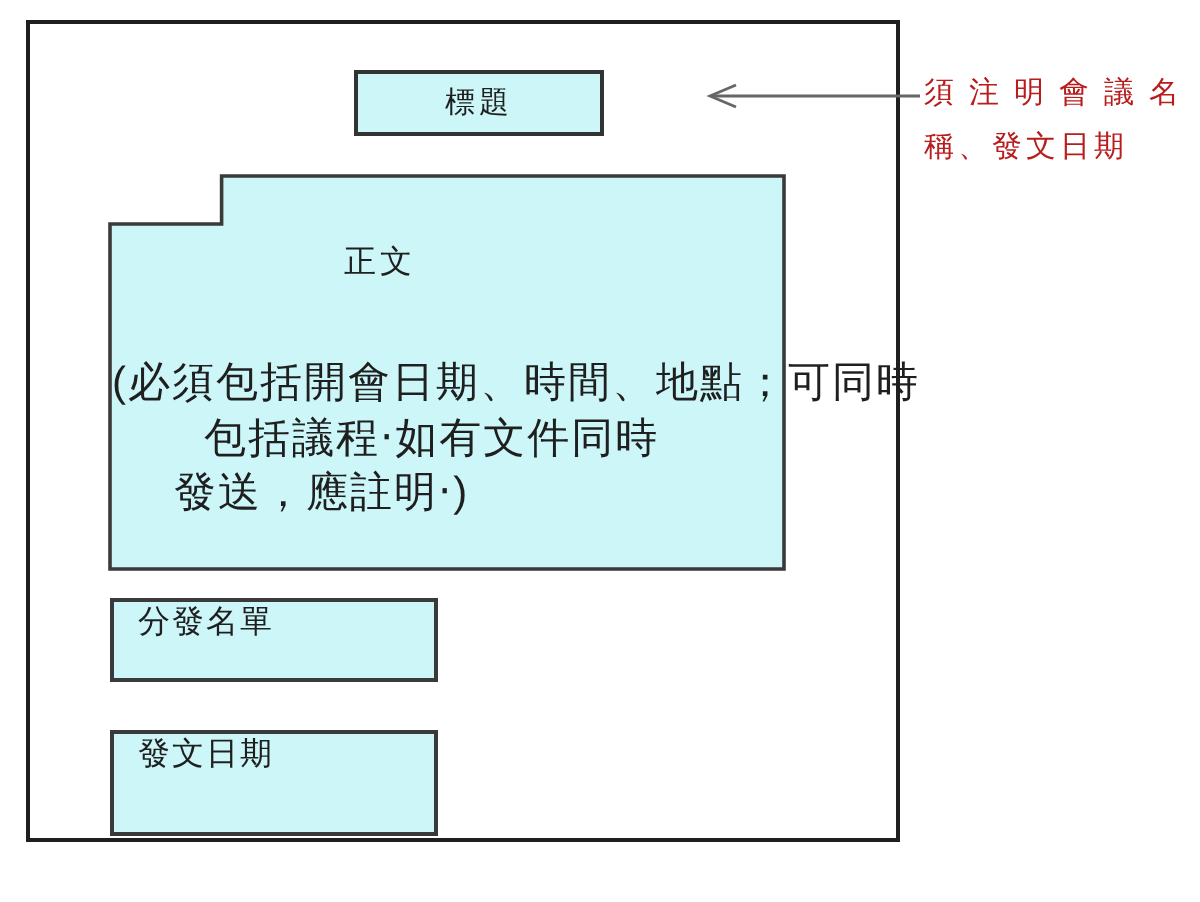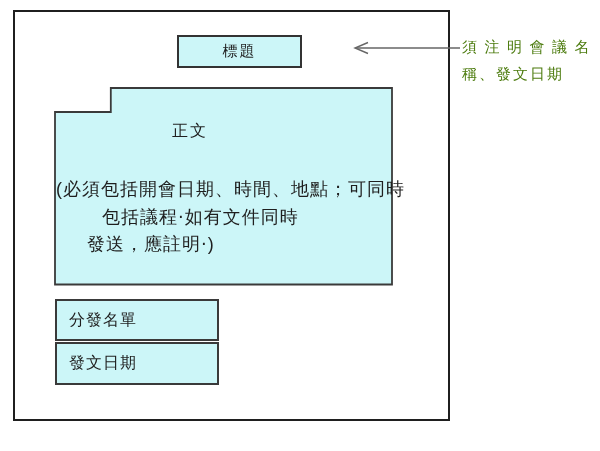--- a/index.html
+++ b/index.html
@@ -51,55 +51,55 @@
   .body-heading {
     position: absolute;
     left: 172px;
     top: 121px;
     font-size: 16px;
     letter-spacing: 2px;
     font-family: Liberation Serif, serif;
   }
   .body-line {
     position: absolute;
-    font-size: 18px;
+    font-size: 21px;
     letter-spacing: 1px;
     white-space: nowrap;
   }
   .body-line1 { left: 56px;  top: 177px; }
   .body-line2 { left: 102px; top: 205px; }
   .body-line3 { left: 87px;  top: 232px; }
   .small-box {
     position: absolute;
     left: 55px;
     width: 164px;
     box-sizing: border-box;
     border: 2px solid #3a3a3a;
     background: #ccf6f8;
     display: flex;
-    align-items: center;
+    align-items: flex-start;
     padding-left: 12px;
     font-size: 16px;
     letter-spacing: 1px;
   }
   .distribution-box { top: 299px; height: 42px; }
-  .date-box         { top: 342px; height: 43px; font-family: Liberation Serif, serif; }
+  .date-box         { top: 365px; height: 53px; font-family: Liberation Serif, serif; }
   .arrow-svg {
     position: absolute;
     left: 348px;
     top: 38px;
     width: 118px;
     height: 20px;
   }
   .annotation {
     position: absolute;
     left: 462px;
     top: 38px;
     width: 138px;
-    color: #4d7c0f;
+    color: #b91c1c;
   }
   .ann-line {
     white-space: nowrap;
     font-size: 15px;
     line-height: 18px;
   }
   .ann-line1 { letter-spacing: 7.5px; margin-bottom: 9px; }
   .ann-line2 { letter-spacing: 2px; }
 </style>
 </head>

